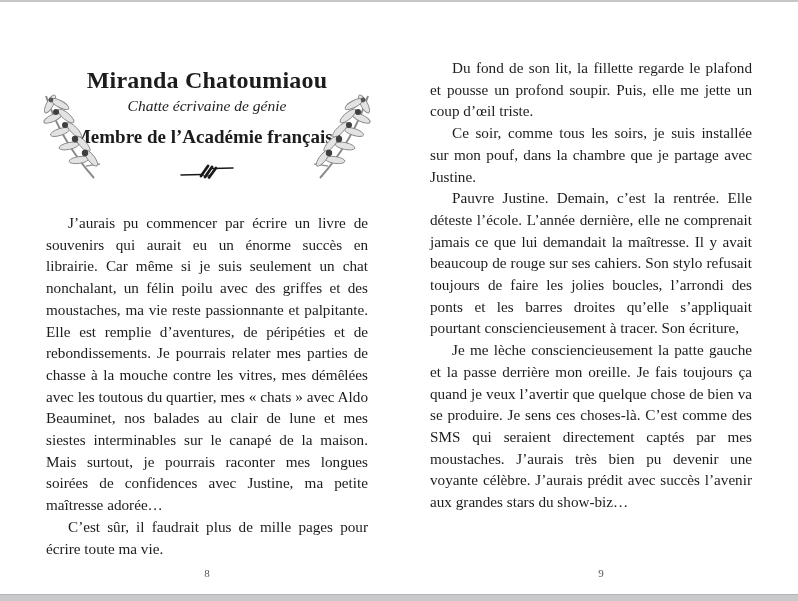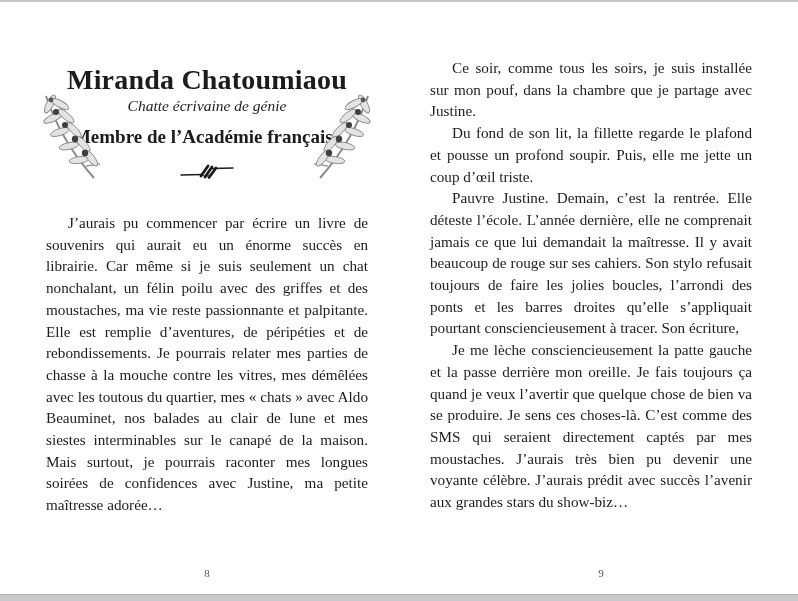--- a/index.html
+++ b/index.html
@@ -21,21 +21,21 @@
     background: #c9c9cc; border-top: 1px solid #b3b3b7;
   }
 
   .page { position: absolute; width: 322px; }
   .page-left  { left: 46px;  top: 0; height: 560px; }
   .page-right { left: 430px; top: 57px; height: 500px; }
 
   
   .masthead { position: absolute; top: 68px; left: 0; width: 322px; text-align: center; }
   .author {
-    font-size: 28px; font-weight: bold; margin: 0; letter-spacing: .2px;
+    font-size: 24px; font-weight: bold; margin: 0; letter-spacing: .2px;
     line-height: 24px;
   }
   .role { font-size: 15.5px; font-style: italic; margin-top: 4px; line-height: 20px; }
   .membership { font-size: 19px; font-weight: bold; margin-top: 12px; line-height: 18px; }
   .divider { margin-top: 16px; height: 18px; }
 
   .branch { position: absolute; top: 20px; width: 64px; height: 94px; }
   .branch-left  { left: -10px; }
   .branch-right { right: -10px; }
   .branch-right svg { transform: scaleX(-1); }
@@ -135,27 +135,28 @@
           <path d="M52,30 L66,10"></path>
           <path d="M60,31 L74,12"></path>
         </g>
         <path d="M46,25 C52,31 58,30 60,25" stroke="#1a1a1a" stroke-width="2" fill="none"></path>
       </svg>
     </div>
   </header>
 
   <div class="body-text">
     <p>J’aurais pu commencer par écrire un livre de souvenirs qui aurait eu un énorme succès en librairie. Car même si je suis seulement un chat nonchalant, un félin poilu avec des griffes et des moustaches, ma vie reste passionnante et palpitante. Elle est remplie d’aventures, de péripéties et de rebondissements. Je pourrais relater mes parties de chasse à la mouche contre les vitres, mes démêlées avec les toutous du quartier, mes « chats » avec Aldo Beauminet, nos balades au clair de lune et mes siestes interminables sur le canapé de la maison. Mais surtout, je pourrais raconter mes longues soirées de confidences avec Justine, ma petite maîtresse adorée…</p>
+    <p>C’est sûr, il faudrait plus de mille pages pour écrire toute ma vie.</p>
   </div>
 </div>
 
 <div class="page page-right">
   <div class="body-text">
+    <p>Du fond de son lit, la fillette regarde le plafond et pousse un profond soupir. Puis, elle me jette un coup d’œil triste.</p>
     <p>Ce soir, comme tous les soirs, je suis installée sur mon pouf, dans la chambre que je partage avec Justine.</p>
-    <p>Du fond de son lit, la fillette regarde le plafond et pousse un profond soupir. Puis, elle me jette un coup d’œil triste.</p>
     <p>Pauvre Justine. Demain, c’est la rentrée. Elle déteste l’école. L’année dernière, elle ne comprenait jamais ce que lui demandait la maîtresse. Il y avait beaucoup de rouge sur ses cahiers. Son stylo refusait toujours de faire les jolies boucles, l’arrondi des ponts et les barres droites qu’elle s’appliquait pourtant consciencieusement à tracer. Son écriture,</p>
     <p>Je me lèche consciencieusement la patte gauche et la passe derrière mon oreille. Je fais toujours ça quand je veux l’avertir que quelque chose de bien va se produire. Je sens ces choses-là. C’est comme des SMS qui seraient directement captés par mes moustaches. J’aurais très bien pu devenir une voyante célèbre. J’aurais prédit avec succès l’avenir aux grandes stars du show-biz…</p>
   </div>
 </div>
 
 <div class="pn pn-left">8</div>
 <div class="pn pn-right">9</div>
 
 <div class="bottom-bar"></div>
 

